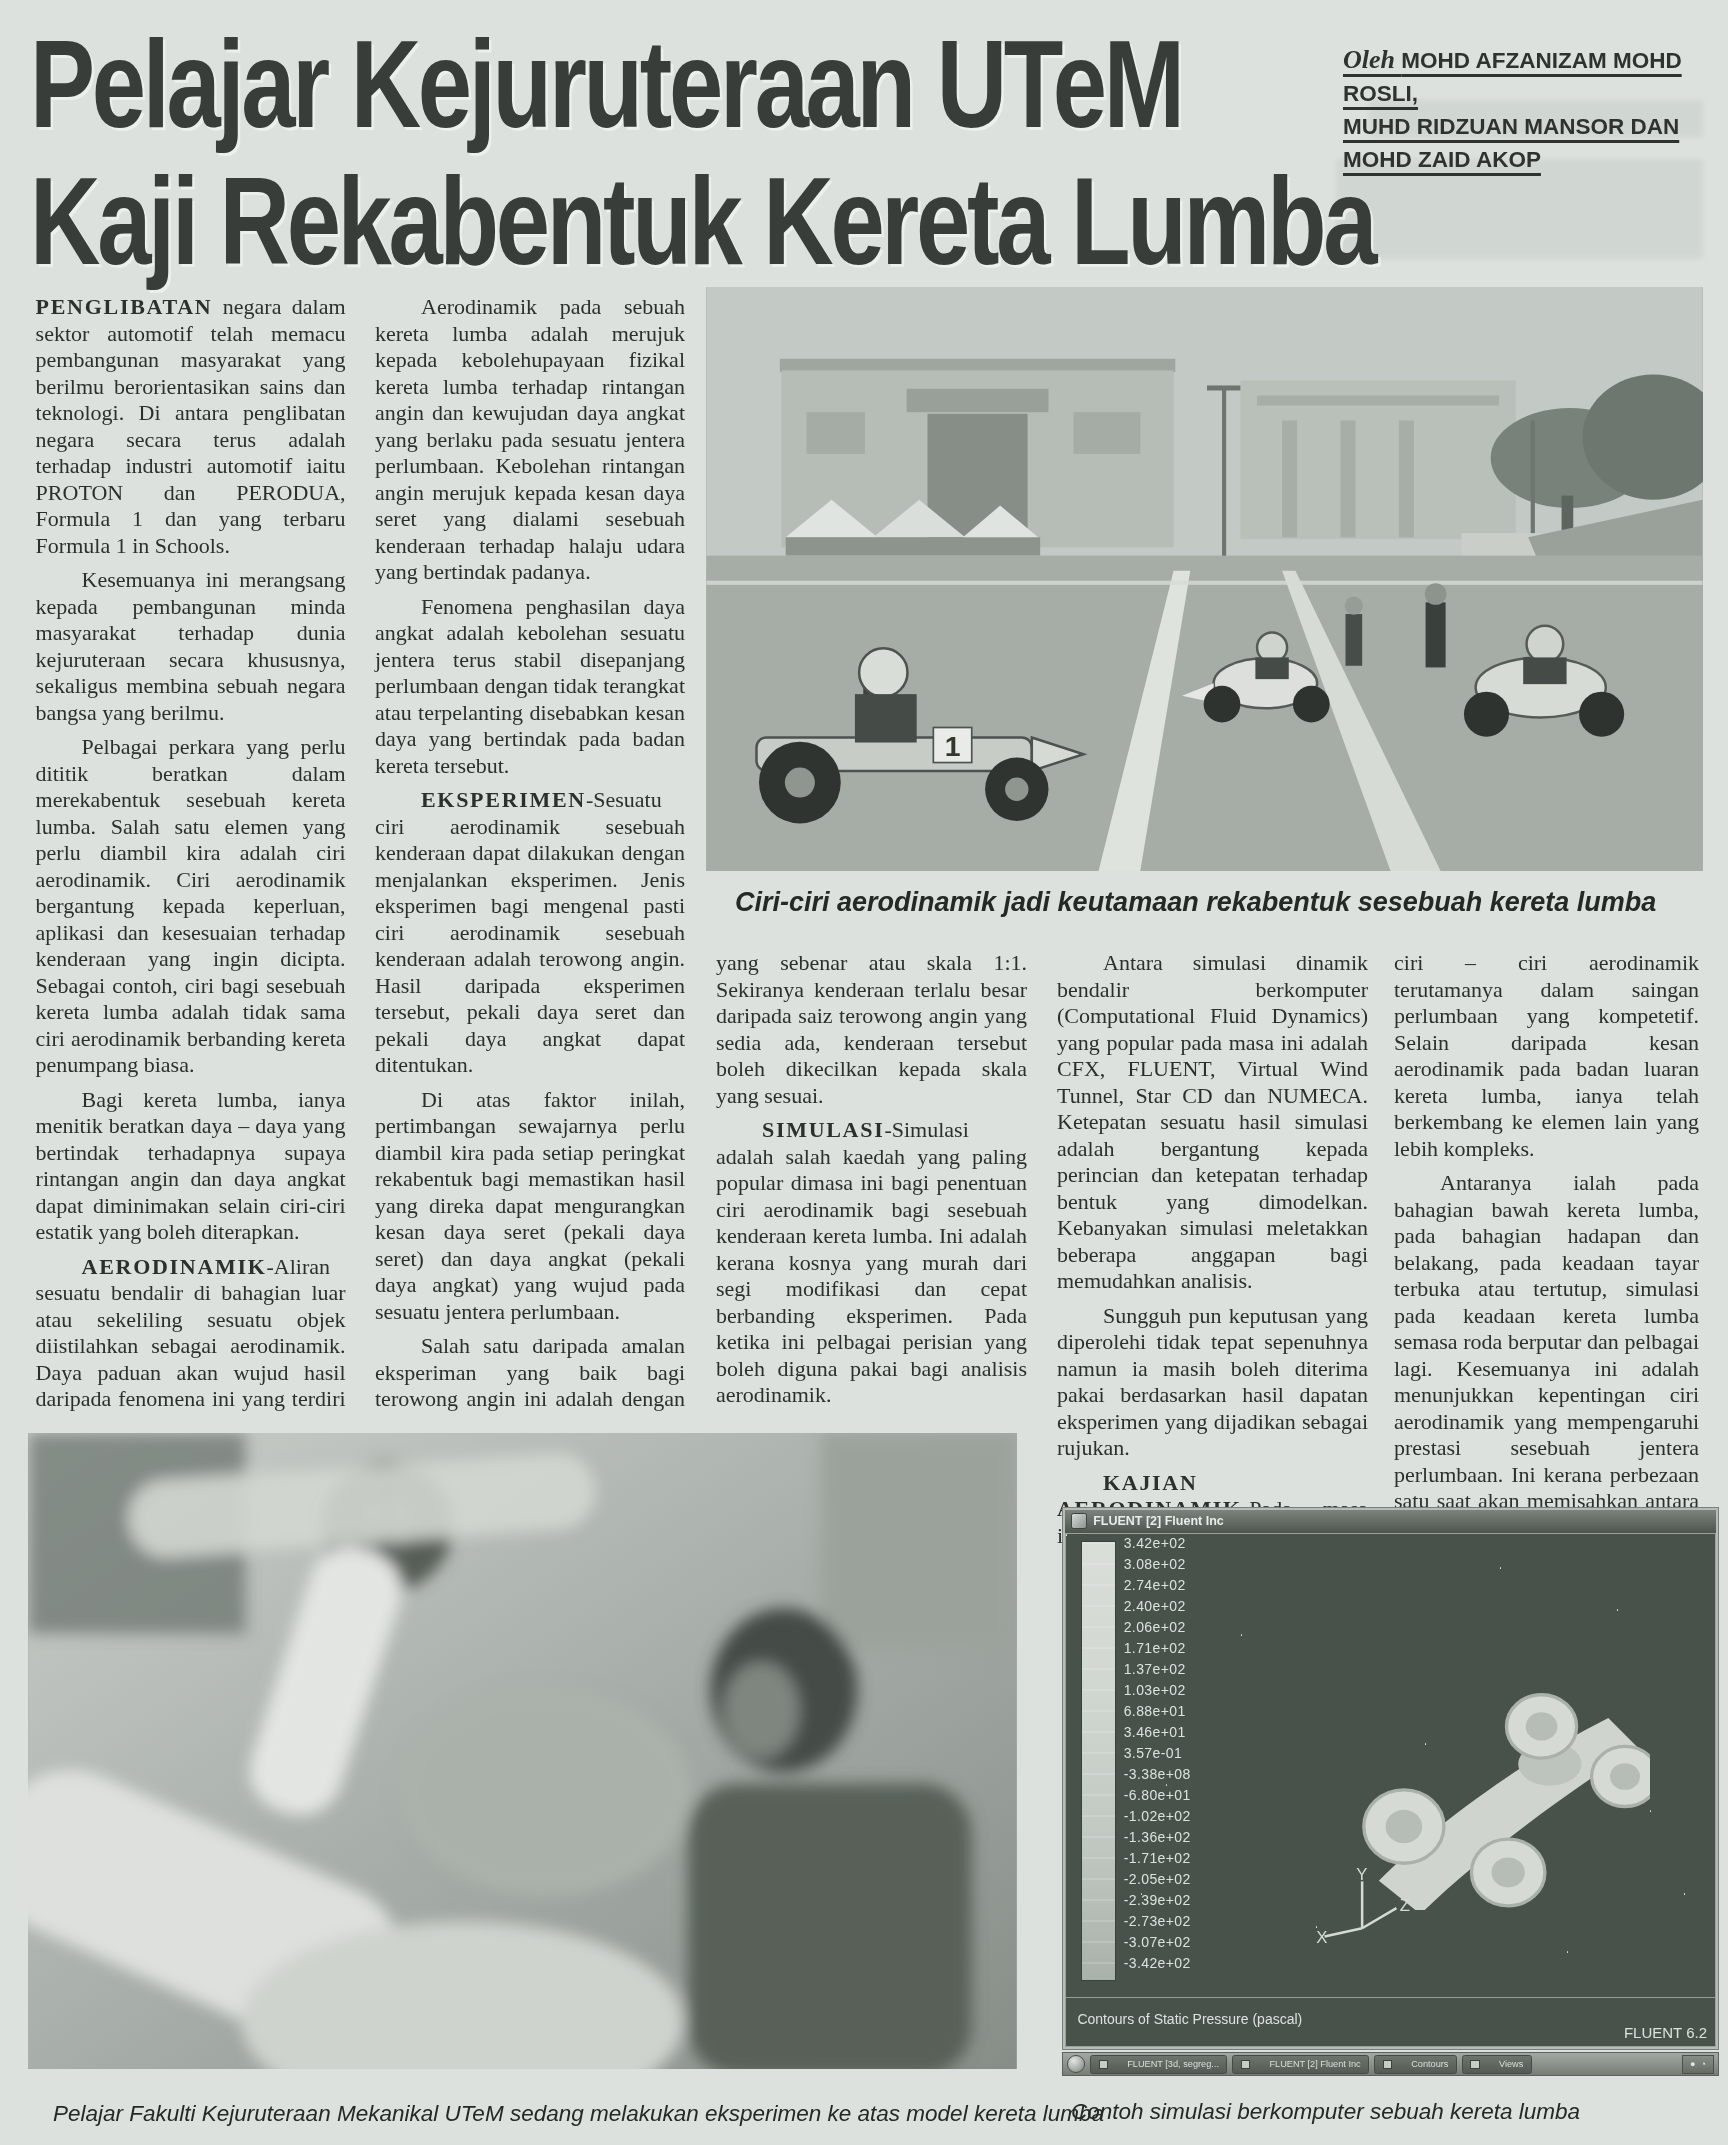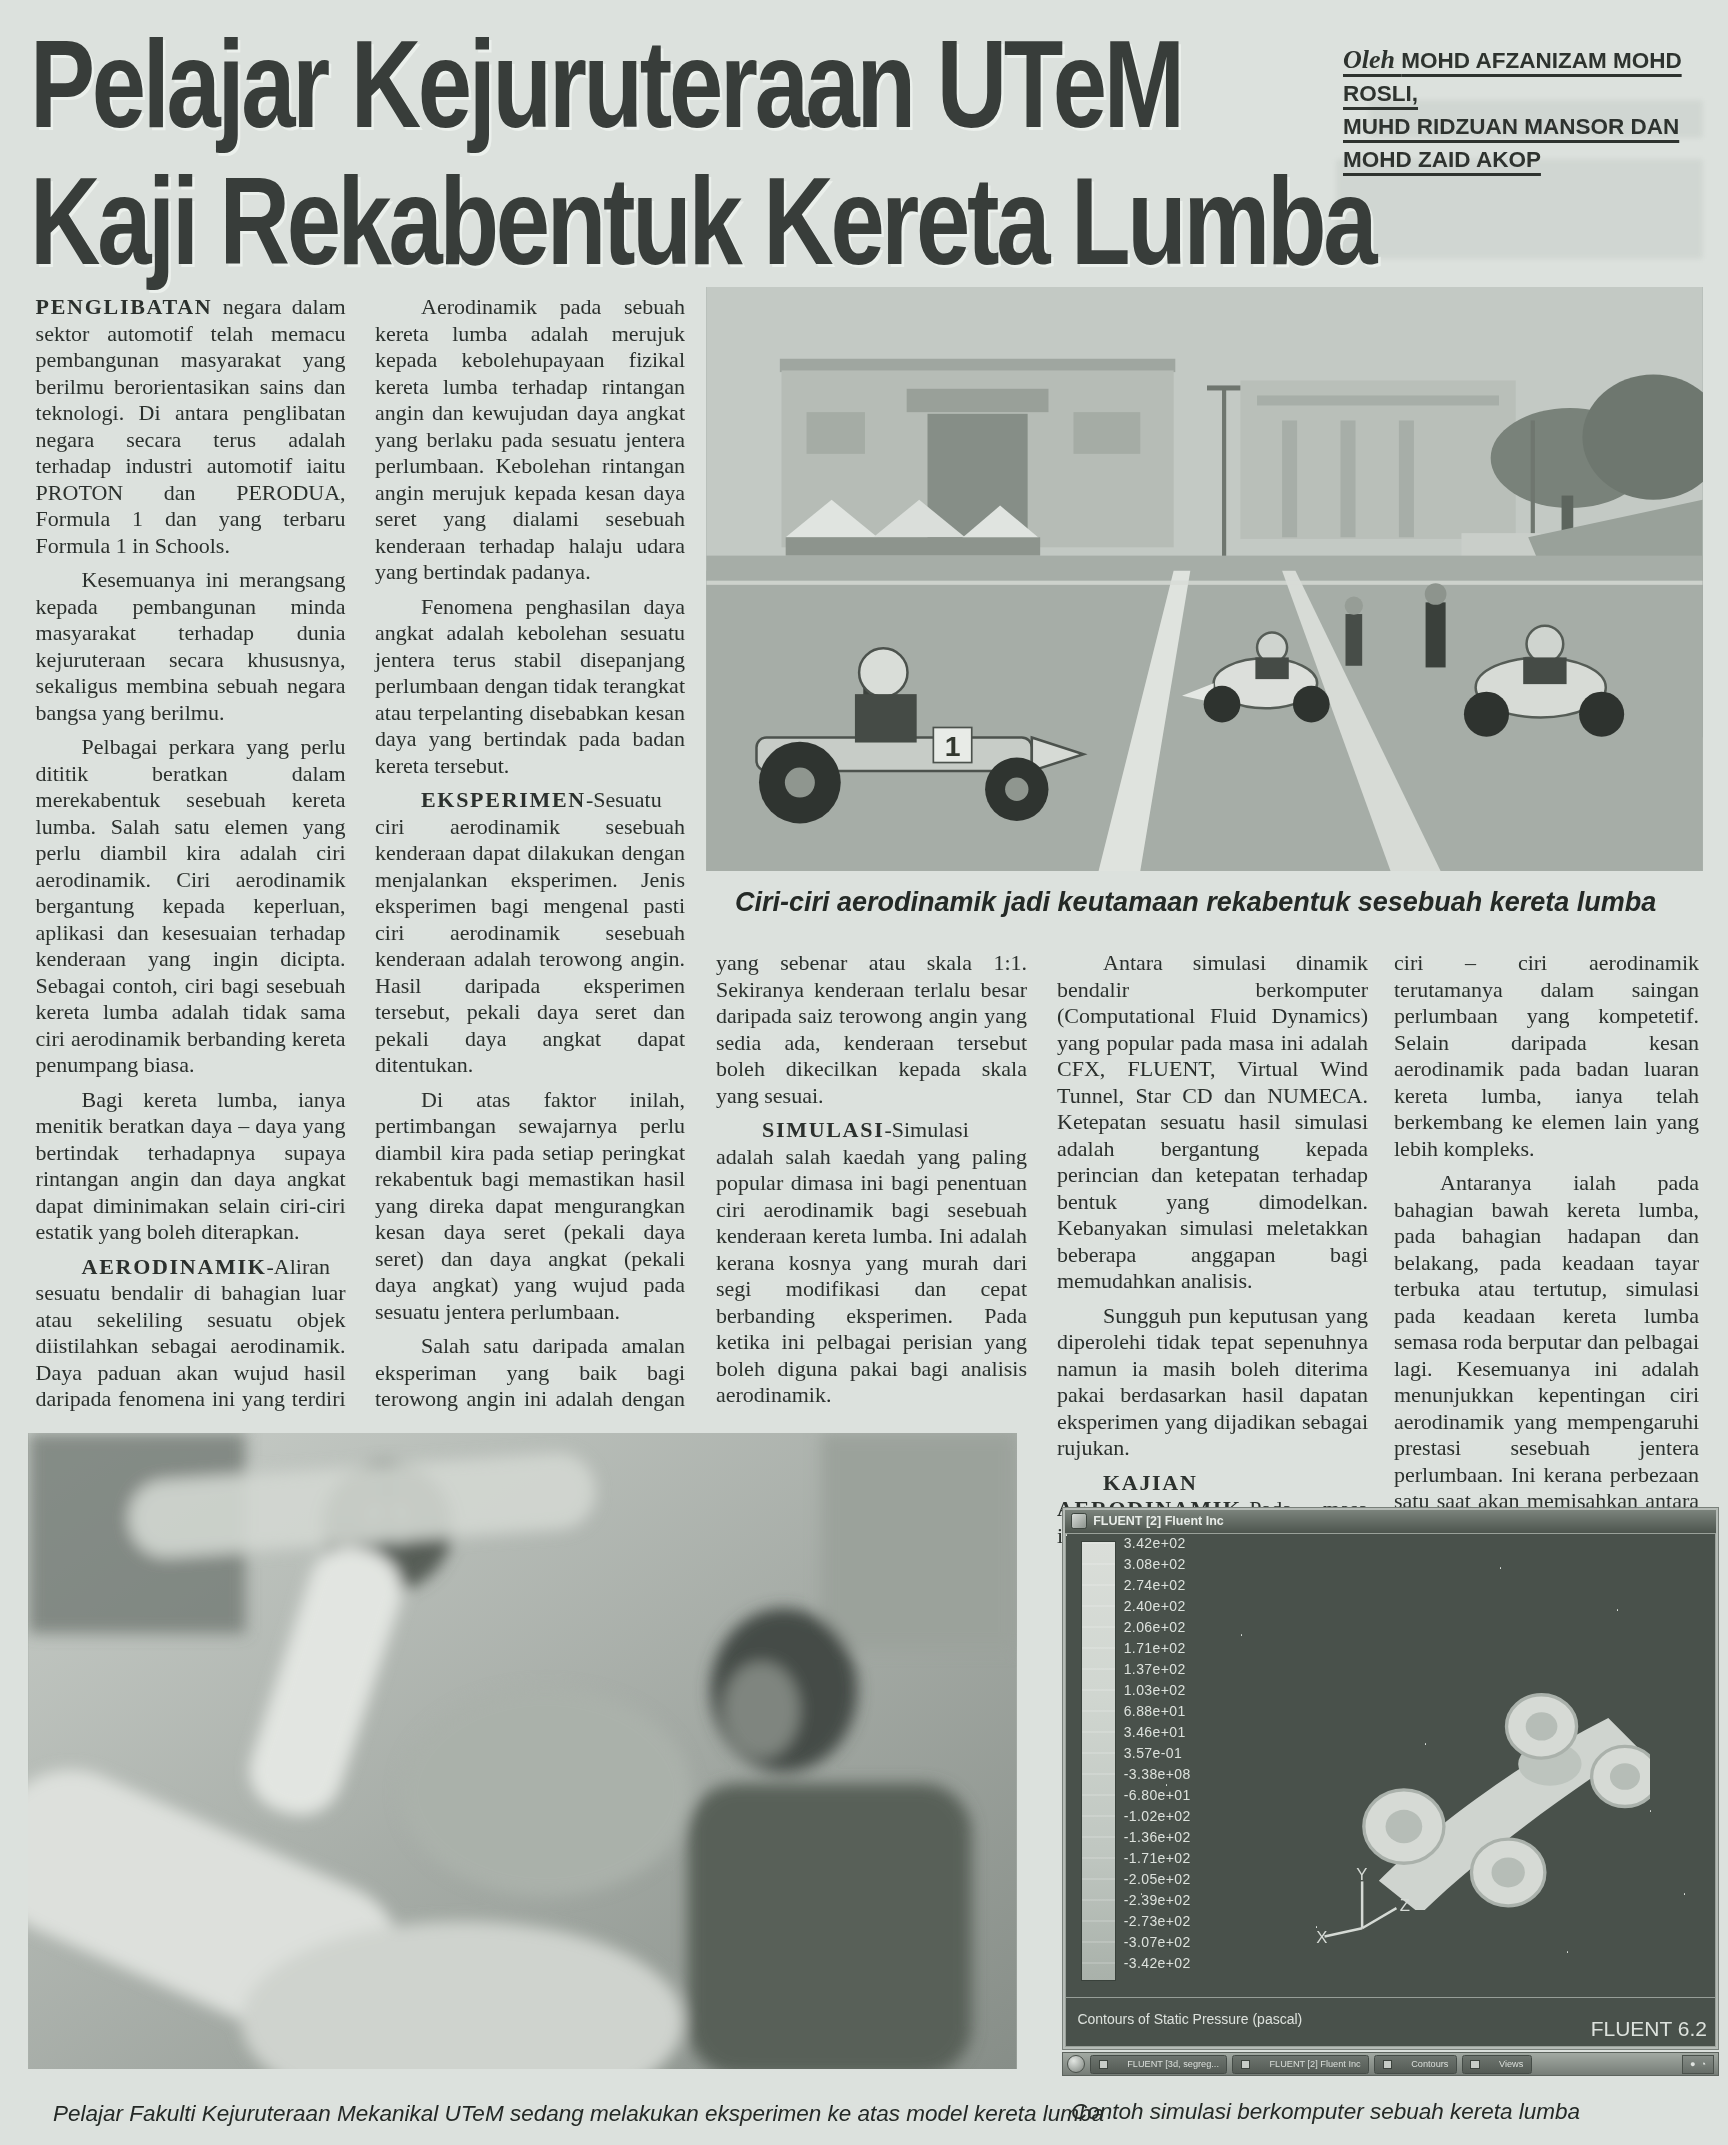--- a/index.html
+++ b/index.html
@@ -58,21 +58,21 @@
   .val{height:21px;font-size:14px;color:#dde2dd;letter-spacing:0.4px;}
   .fl-car{position:absolute;left:292px;top:134px;}
   .fl-triad{position:absolute;left:250px;top:334px;}
   .specks{position:absolute;left:0;top:0;width:1.7px;height:1.7px;background:#e8ece8;border-radius:50%;
     box-shadow:434px 33px 0 #e6eae6,175px 100px 0 #dfe4df,551px 75px 0 #e6eae6,
       100px 250px 0 #dfe4df,359px 209px 0 #e6eae6,584px 276px 0 #dce1dc,
       250px 392px 0 #e6eae6,501px 417px 0 #dfe4df,618px 359px 0 #e6eae6,75px 359px 0 #d8ddd8;}
   .fl-status{position:relative;height:48px;background:#49514b;border:0.8px solid #9aa19a;
     border-top:1.7px solid #979e98;color:#dde2dd;}
   .fl-status-left{position:absolute;left:11.7px;top:13.4px;font-size:14px;}
-  .fl-status-right{position:absolute;right:8.3px;bottom:5px;font-size:21px;}
+  .fl-status-right{position:absolute;right:8.3px;bottom:5px;font-size:15px;}
   .taskbar{height:22px;margin-top:2.5px;display:flex;align-items:center;gap:5px;padding:0 4.2px;
     background:linear-gradient(#a2a9a2,#767d77);border:0.8px solid #5c635d;}
   .start-orb{width:16px;height:16px;border-radius:50%;flex:0 0 auto;
     background:radial-gradient(circle at 35% 30%,#e2e6e2,#7b827c);border:0.8px solid #4a514b;}
   .task-btn{height:16.7px;display:flex;align-items:center;gap:19px;padding:0 7.5px;
     background:linear-gradient(#6d746e,#545b55);border:0.8px solid #454c47;border-radius:2.5px;
     color:#dbdfdb;font-size:9.2px;white-space:nowrap;overflow:hidden;}
   .tb-icon{width:7.5px;height:7.5px;background:#c7ccc7;border:0.8px solid #3c433d;flex:0 0 auto;}
   .tray{margin-left:auto;height:16.7px;display:flex;align-items:center;gap:5px;padding:0 6.7px;
     background:linear-gradient(#868d87,#666d67);border:0.8px solid #4a514b;color:#e0e4e0;

